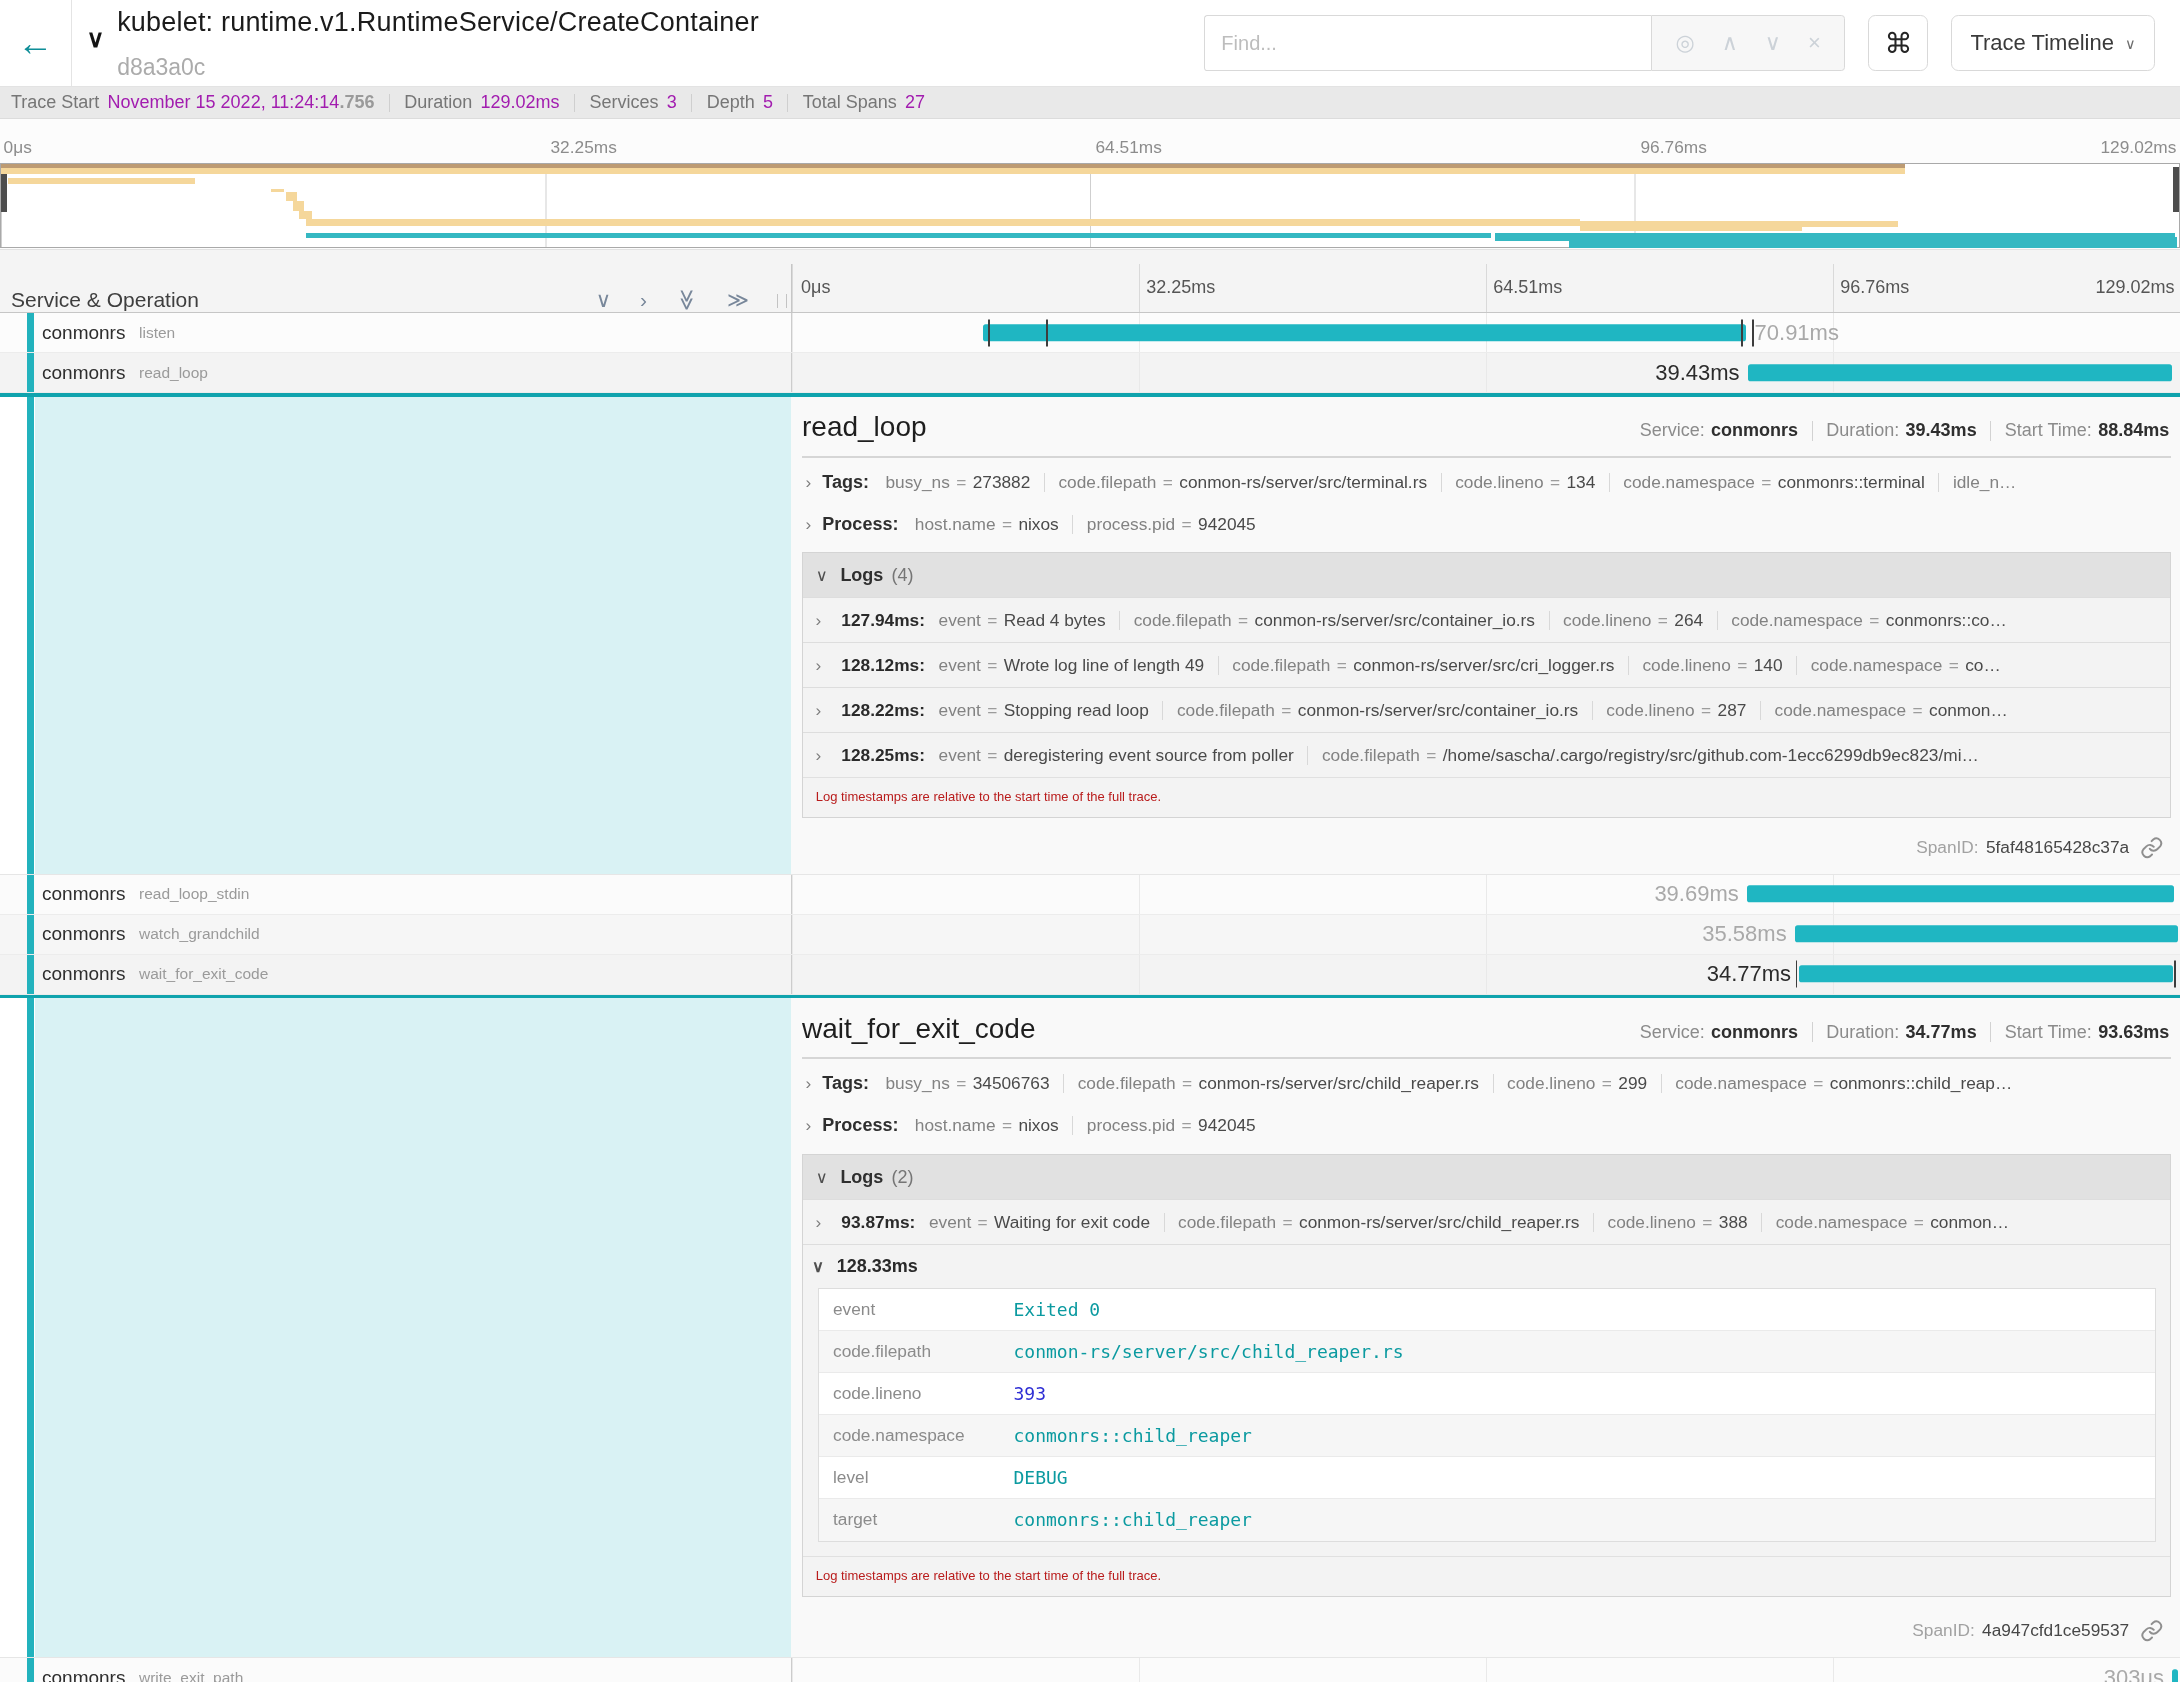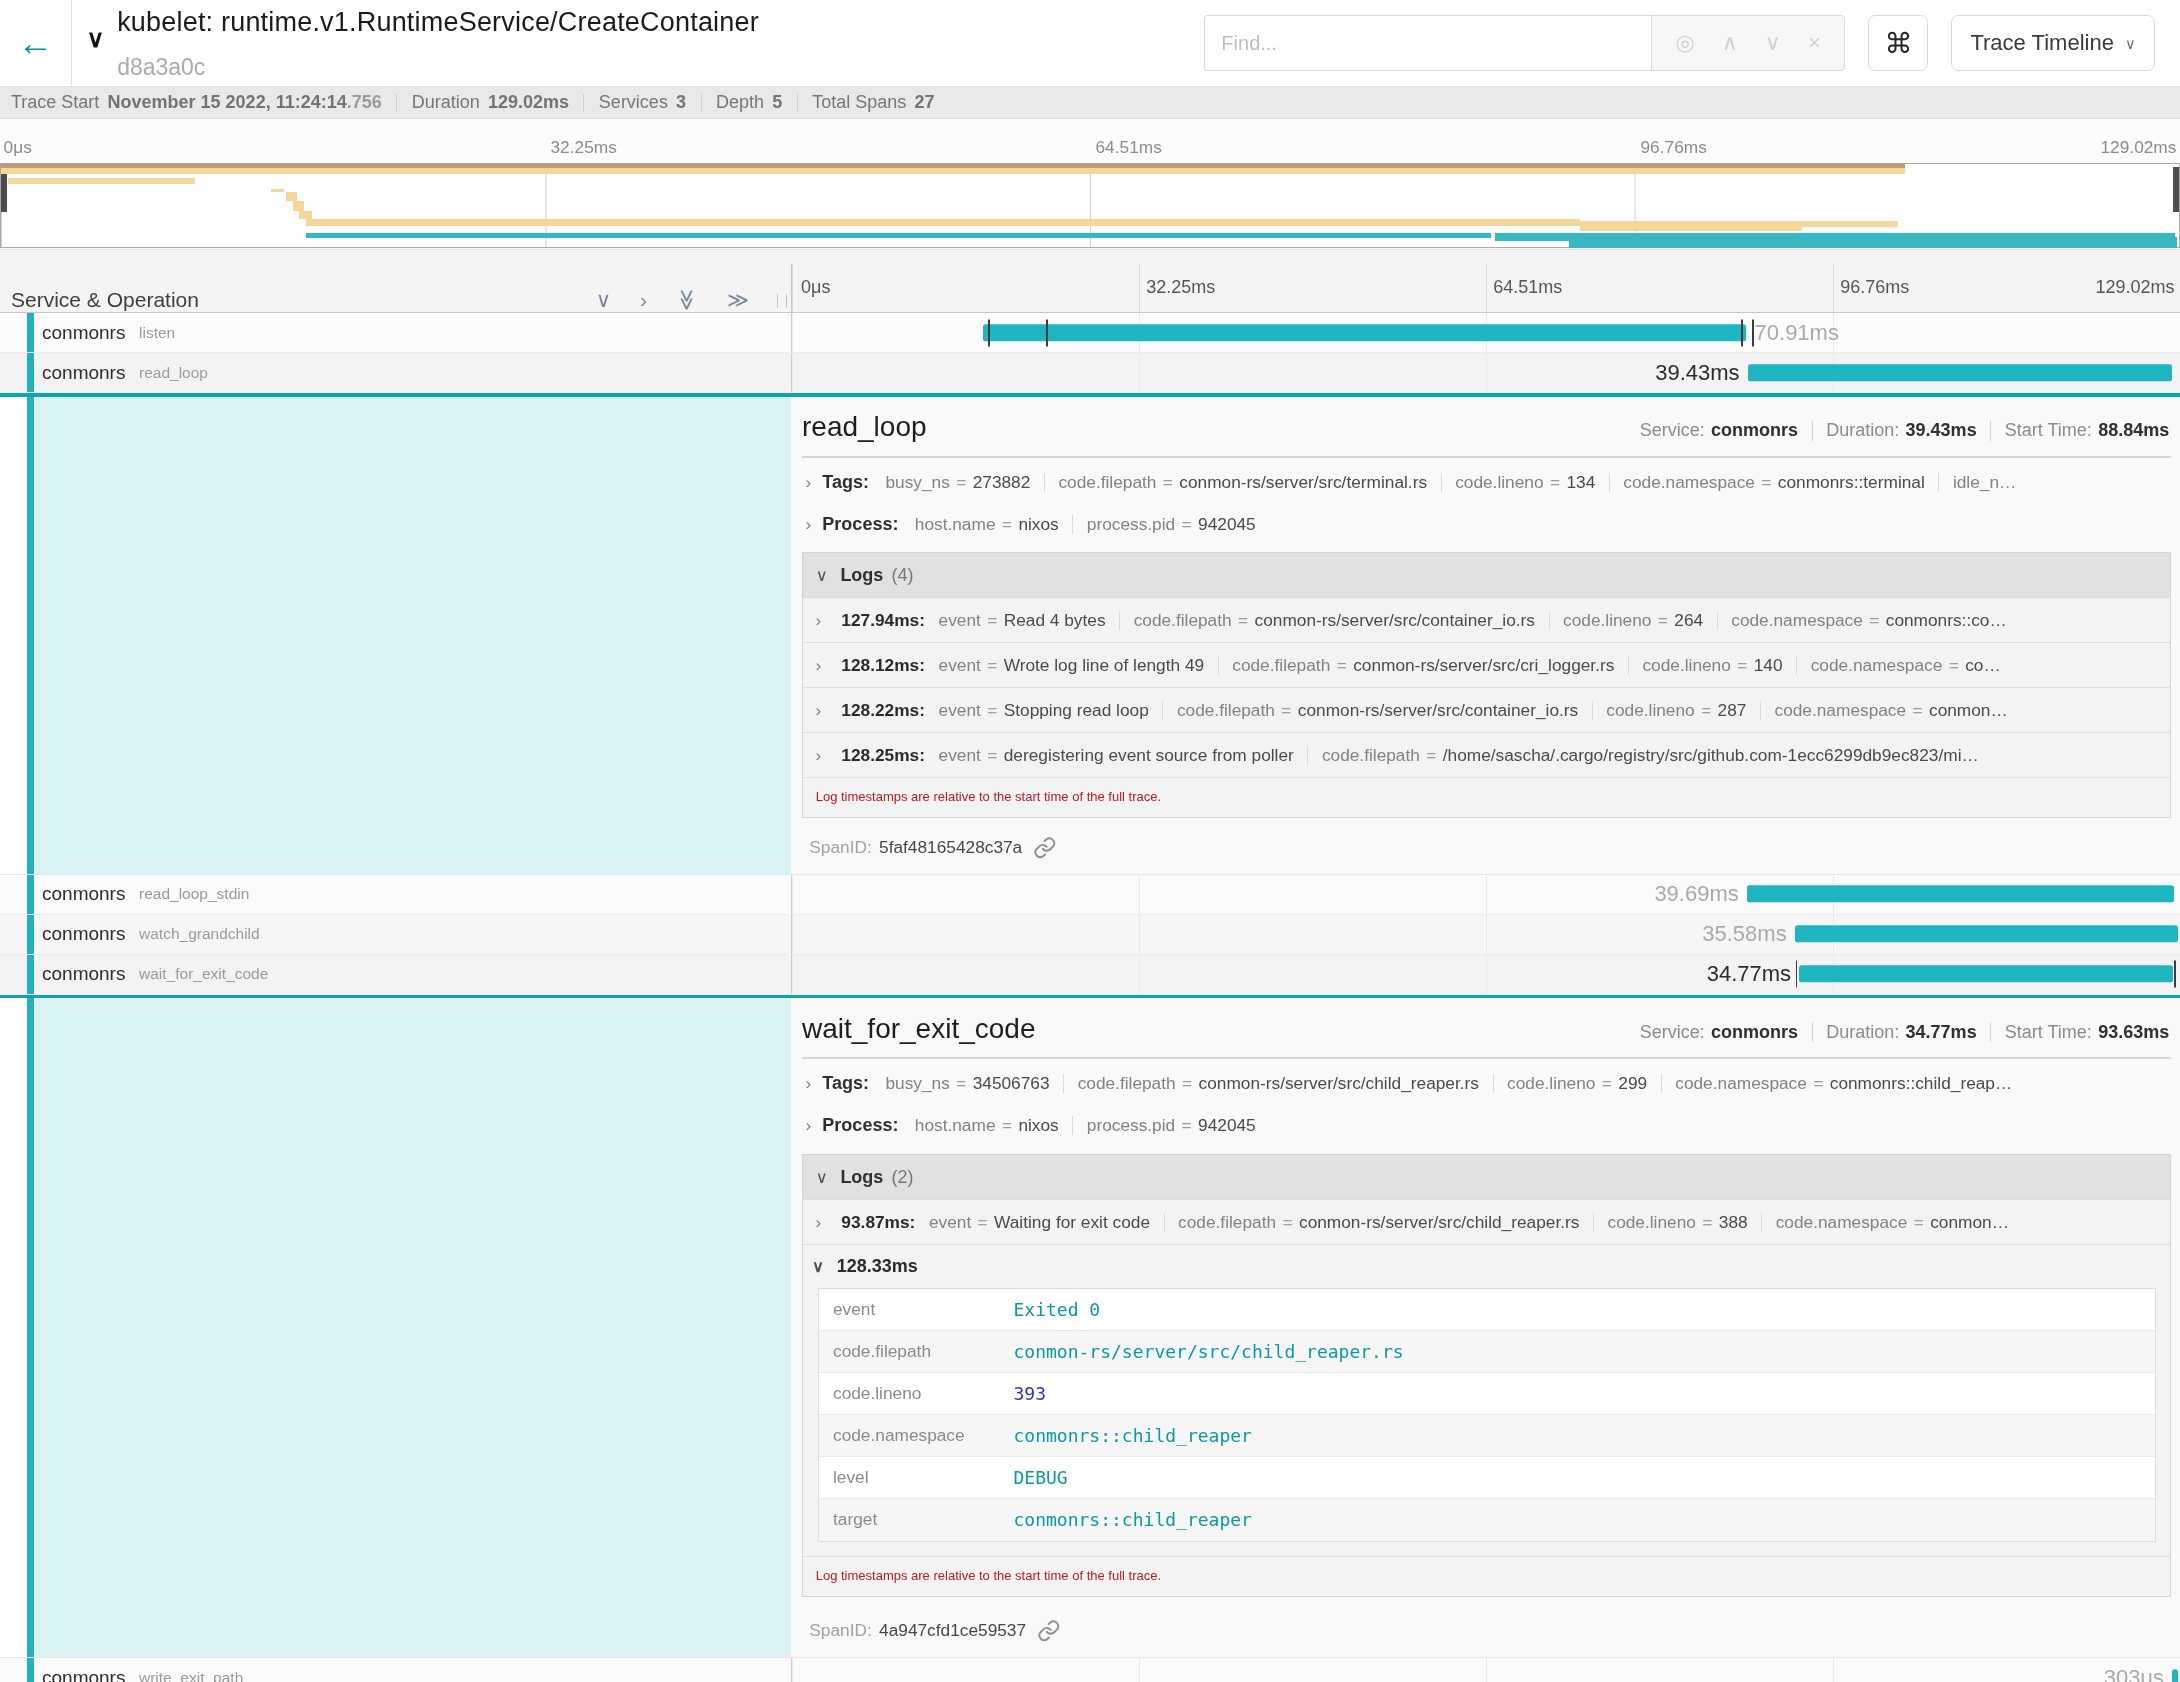--- a/index.html
+++ b/index.html
@@ -23,21 +23,21 @@
              border:0.9px solid #d9d9d9;border-radius:0 3.6px 3.6px 0;color:#ccd2d8;font-size:22px}
   .sq-btn{height:56px;min-width:60px;border:0.9px solid #d9d9d9;border-radius:7.3px;display:flex;
           align-items:center;justify-content:center;font-size:28px;color:#262626;background:#fff;cursor:pointer}
   .tt-btn{height:56px;padding:0 18px;border:0.9px solid #d9d9d9;border-radius:7.3px;display:flex;
           align-items:center;gap:11px;font-size:22px;color:#3a3a3a;background:#fff;cursor:pointer}
   .tt-caret{font-size:14.5px;color:#6d6d6d;padding-top:2.7px}
   
   .tracebar{height:32px;background:#e9e9e9;border-bottom:0.9px solid #dcdcdc;display:flex;align-items:center;
             padding:0 11px;font-size:18px}
   .tb-label{color:#767676;margin-right:8.2px}
-  .tb-value{color:#737373;font-weight:700}
+  .tb-value{color:#a21caf;font-weight:400}
   .tb-suffix{color:#9a9a9a;font-weight:700}
   .tb-sep{width:0.9px;height:18px;background:#cfcfcf;margin:0 14.5px}
   
   .mm{position:relative;height:145px;background:#fcfcfc}
   .mm-ticks{position:absolute;top:0;left:0;right:0;height:44px;font-size:17.3px;color:#8c8c8c}
   .mm-tick{position:absolute;top:18px;white-space:nowrap}
   .mm-box{position:absolute;top:44px;left:0;right:0;height:85px;background:#fff;
           border:0.9px solid #a9a9a9;
           background-image:linear-gradient(to right,#cfcfcf 0.9px,transparent 0.9px);background-size:25% 100%}
   .mm-bar{position:absolute}
@@ -104,21 +104,21 @@
   .log-exp-head{display:flex;align-items:center;border-top:0.9px solid #dddddd;padding:11px 9px 9px;
                 font-size:18px;font-weight:700;color:#2a2a2a;cursor:pointer}
   .kv-table{margin:1.8px 14.5px 14.5px 14.5px;background:#fff;border:0.9px solid #dddddd}
   .kv-tr{display:flex;border-bottom:0.9px solid #eaeaea;min-height:42px;align-items:center}
   .kv-tr:last-child{border-bottom:none}
   .kv-tr:nth-child(even){background:#f6f6f6}
   .kv-k{width:195px;padding-left:14.5px;font-size:17.3px;color:#8b8b8b;flex-shrink:0}
   .kv-v{font-family:"DejaVu Sans Mono",monospace;font-size:18px;color:#0b9aa0}
   .kv-v.blue{color:#2d2dd4}
   .logs-note{padding:11px 12.7px 12.7px;font-size:13px;color:#b91c1c;border-top:0.9px solid #e0e0e0}
-  .spanid{margin-top:auto;display:flex;justify-content:flex-start;align-items:center;padding:11px 7.3px 5.5px;font-size:17.3px}
+  .spanid{margin-top:auto;display:flex;justify-content:flex-end;align-items:center;padding:11px 7.3px 5.5px;font-size:17.3px}
   .sid-label{color:#a2a2a2;margin-right:7.3px}
   .sid-value{color:#474747}
   .sid-link{margin-left:11px;display:flex;align-items:center;cursor:pointer}
 </style>
 </head>
 <body>
 
 <div class="app">
 
   <div class="top">

